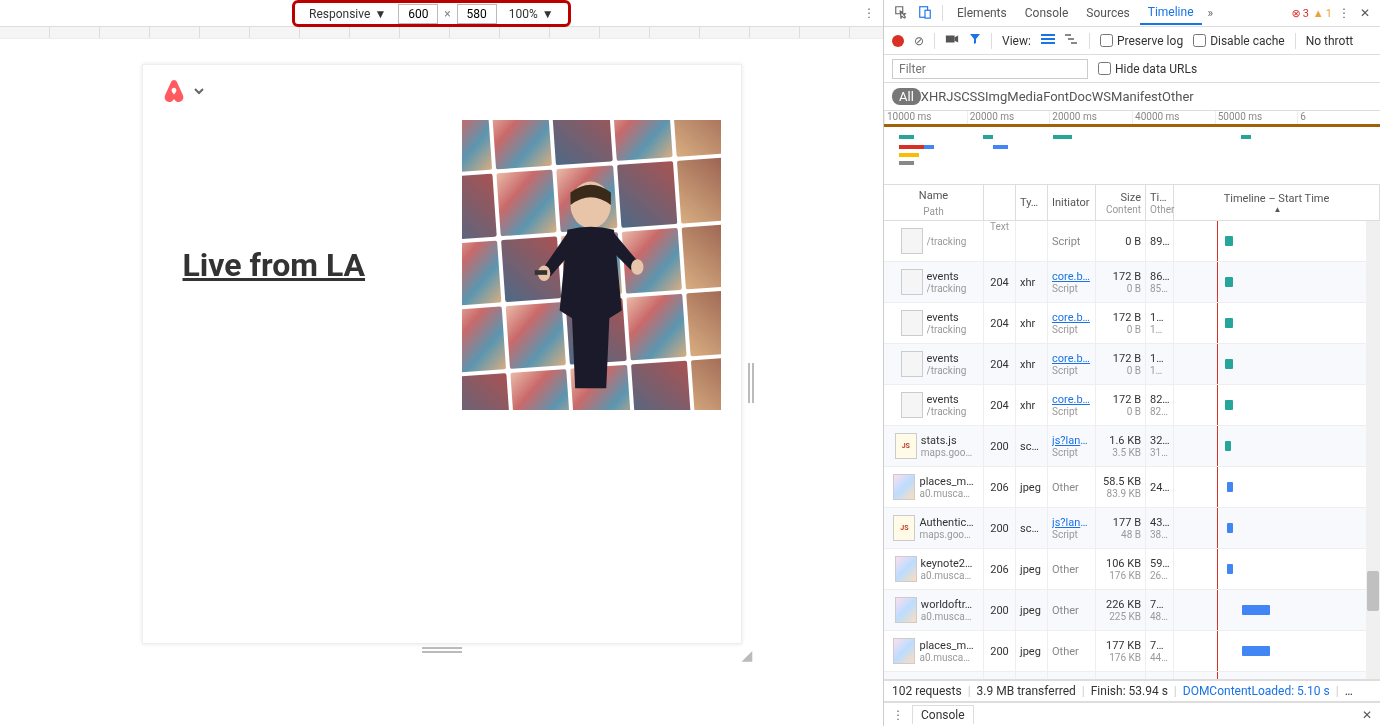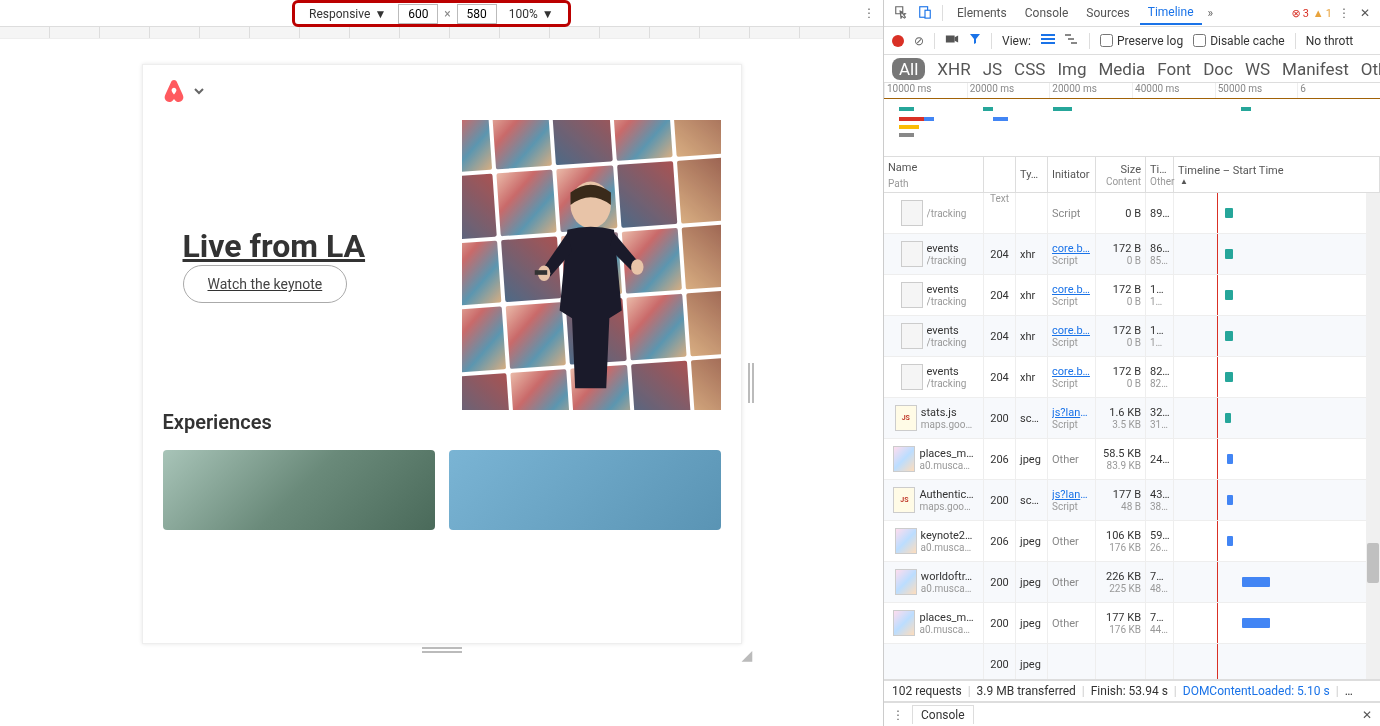--- a/index.html
+++ b/index.html
@@ -59,26 +59,26 @@
 .net-toolbar { height:28px; border-bottom:1px solid #ddd; display:flex; align-items:center; padding:0 8px; gap:10px; font-size:12px; }
 .rec-dot { width:12px; height:12px; border-radius:50%; background:#d93025; cursor:pointer; }
 .tb-icon { color:#666; cursor:pointer; }
 .tb-icon.blue { color:#1a73e8; }
 .tb-sep { width:1px; height:16px; background:#ddd; }
 .chk { display:flex; align-items:center; gap:4px; cursor:pointer; }
 .chk input { margin:0; }
 
 .filter-row { height:28px; border-bottom:1px solid #ddd; display:flex; align-items:center; padding:0 8px; gap:10px; }
 .filter-input { width:196px; height:20px; border:1px solid #ccc; padding:0 6px; font-size:12px; }
-.filter-types { height:28px; border-bottom:1px solid #ddd; display:flex; align-items:center; padding:0 8px; gap:12px; font-size:17px; }
+.filter-types { height:28px; border-bottom:1px solid #ddd; display:flex; align-items:center; padding:0 8px; font-size:13px; }
 .ftype { cursor:pointer; color:#555; }
 .ftype.active { background:#777; color:#fff; border-radius:8px; padding:1px 7px; }
 
 .timeline-overview { height:74px; border-bottom:1px solid #ddd; position:relative; font-size:10px; color:#888; }
-.tl-ticks { display:flex; height:16px; border-bottom:1px solid #a16207; }
+.tl-ticks { display:flex; height:16px; border-bottom:3px solid #a16207; }
 .tl-tick { flex:1; border-left:1px solid #eee; padding-left:2px; }
 .tl-lanes { position:relative; height:58px; }
 .tl-lane-mark { position:absolute; height:4px; }
 
 .net-table { flex:1; overflow:hidden; display:flex; flex-direction:column; border-bottom:1px solid #ddd; }
 .net-head { display:flex; height:36px; border-bottom:1px solid #ddd; font-size:11px; color:#555; }
 .net-head > div { border-right:1px solid #ddd; padding:3px 4px; display:flex; flex-direction:column; justify-content:center; }
 .net-body { flex:1; overflow-y:auto; position:relative; }
 .net-row { display:flex; height:41px; border-bottom:1px solid #eee; font-size:11px; }
 .net-row:nth-child(even) { background:#f7f9fc; }
@@ -93,21 +93,21 @@
 .path-sub { color:#999; font-size:10px; }
 .col-status { width:32px; text-align:center; align-items:center;gap:34px; }
 .col-type { width:32px; }
 .col-init { width:48px; }
 .col-init .link { color:#1a73e8; text-decoration:underline; cursor:pointer; overflow:hidden; text-overflow:ellipsis; }
 .col-init .sub { color:#999; font-size:10px; }
 .col-size { width:50px; text-align:right; }
 .col-size .sub { color:#999; font-size:10px; }
 .col-time { width:28px; }
 .col-time .sub { color:#999; font-size:10px; }
-.col-wf { flex:1; position:relative; }
+.col-wf { flex:1; position:relative;align-items:center; }
 .col-wf .bar { position:absolute; top:50%; transform:translateY(-50%); height:10px; border-radius:1px; }
 .wf-teal { background:#26a69a; }
 .wf-blue { background:#4285f4; }
 .wf-red-line { width:1px; background:#d93025; height:100%; position:absolute; }
 .net-head .sub2 { color:#999; font-size:10px; }
 .sort-ind { font-size:8px; margin-left:2px; }
 
 .net-status { height:22px; border-top:1px solid #ddd; border-bottom:1px solid #ddd; display:flex; align-items:center; padding:0 8px; gap:6px; font-size:12px; }
 .net-status .sep { color:#ccc; }
 .net-status .domload { color:#1a73e8; }
@@ -151,21 +151,20 @@
         </span>
         <span class="chevron-btn">
           <svg width="12" height="12" viewBox="0 0 12 12">
               <path fill="none" stroke="#666" stroke-width="2" d="M2 4l4 4 4-4"></path>
             </svg>
         </span>
       </div>
       <div class="hero">
         <div class="hero-left">
           <div class="hero-title">Live from LA</div>
-          <div class="keynote-btn">Watch the keynote</div>
         </div>
         <div class="hero-right">
           <div class="hero-bg">
             <div></div>
               <div></div>
               <div></div>
               <div></div>
               <div></div>
             <div></div>
               <div></div>
@@ -191,27 +190,20 @@
           <svg class="person" viewBox="0 0 100 140">
             <ellipse cx="50" cy="22" rx="13" ry="15" fill="#e8c4a8"></ellipse>
             <path d="M37 14 Q50 4 63 14 L63 22 Q50 12 37 22 Z" fill="#3a2a1a"></path>
             <path d="M35 38 Q50 34 65 38 L70 90 L62 95 L60 140 L40 140 L38 95 L30 90 Z" fill="#1a1a2a"></path>
             <path d="M35 40 L20 62 L24 68 L38 52" fill="#1a1a2a"></path>
             <path d="M65 40 L80 58 L76 64 L62 50" fill="#1a1a2a"></path>
             <ellipse cx="20" cy="66" rx="4" ry="5" fill="#e8c4a8"></ellipse>
             <ellipse cx="80" cy="62" rx="4" ry="5" fill="#e8c4a8"></ellipse>
             <rect x="14" y="64" width="8" height="3" fill="#333"></rect>
           </svg>
-        </div>
-      </div>
-      <div class="exp-sect">
-        <div class="exp-title">Experiences</div>
-        <div class="exp-cards">
-          <div class="exp-card"></div>
-          <div class="exp-card"></div>
         </div>
       </div>
     </div>
     <div class="resize-handle-r" style="left:calc(50% + 306px);"></div>
     <div class="device-handle" style="top:608px;"></div>
     <div class="resize-handle-c" style="left:calc(50% + 300px); top:608px;">◢</div>
   </div>
 </div>
 
 <div class="devtools">
@@ -278,20 +270,27 @@
         <span>Preserve log</span>
       </label>
     <label class="chk">
         <input type="checkbox" style="">
         <span>Disable cache</span>
       </label>
     <span class="tb-sep"></span>
     <span>No thrott</span>
   </div>
 
+  <div class="filter-row">
+    <input class="filter-input" placeholder="Filter" style="">
+    <label class="chk">
+        <input type="checkbox" style="">
+        <span>Hide data URLs</span>
+      </label>
+  </div>
 
   <div class="filter-types" id="filter-types">
       <span class="ftype active">All</span>
       <span class="ftype">XHR</span>
       <span class="ftype">JS</span>
       <span class="ftype">CSS</span>
       <span class="ftype">Img</span>
       <span class="ftype">Media</span>
       <span class="ftype">Font</span>
       <span class="ftype">Doc</span>
@@ -317,21 +316,21 @@
       <div class="tl-lane-mark" style="left:3%;top:34px;width:3%;background:#888"></div>
       <div class="tl-lane-mark" style="left:20%;top:8px;width:2%;background:#26a69a"></div>
       <div class="tl-lane-mark" style="left:22%;top:18px;width:3%;background:#4285f4"></div>
       <div class="tl-lane-mark" style="left:34%;top:8px;width:4%;background:#26a69a"></div>
       <div class="tl-lane-mark" style="left:72%;top:8px;width:2%;background:#26a69a"></div>
     </div>
   </div>
 
   <div class="net-table">
     <div class="net-head">
-      <div class="col-name" style="flex-direction:column !important;align-items:flex-start">
+      <div class="col-name" style="flex-direction:column !important;align-items:center">
           <span>Name</span>
           <span class="sub2">Path</span>
         </div>
       <div class="col-status">
           <span>St…</span>
           <span class="sub2">Text</span>
         </div>
       <div class="col-type">
           <span>Ty…</span>
         </div>

